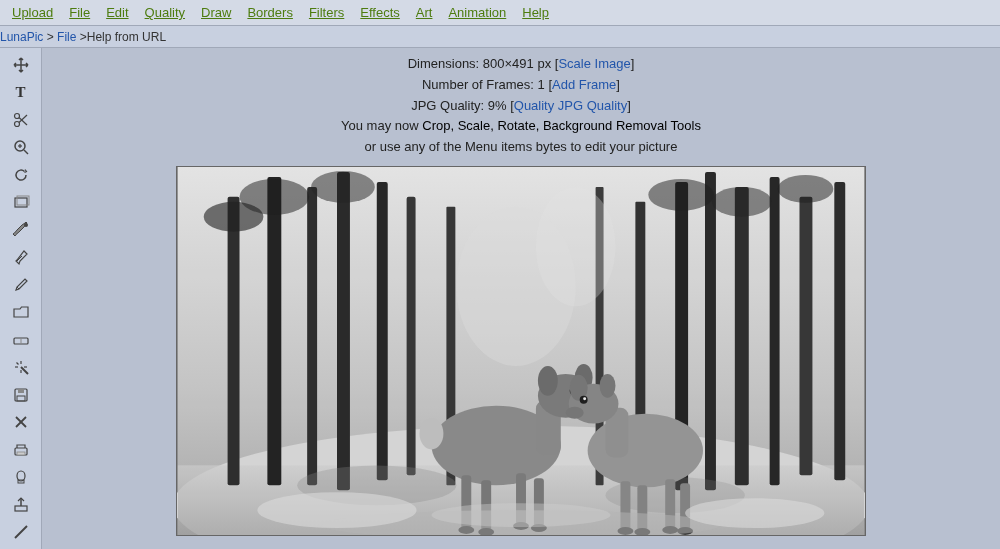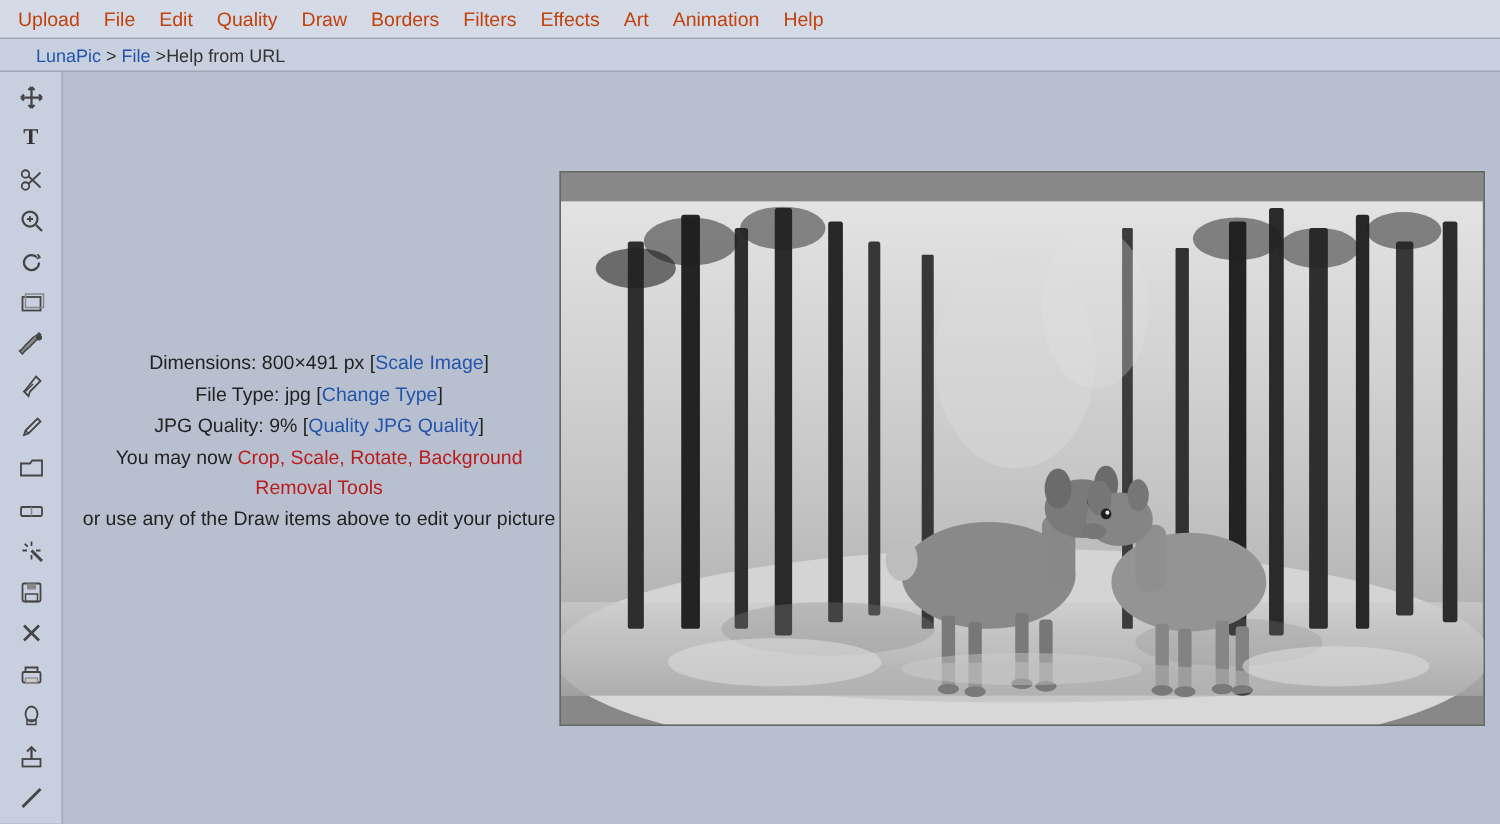--- a/index.html
+++ b/index.html
@@ -11,28 +11,29 @@
       align-items: center;
       background: #d4dae6;
       border-bottom: 1px solid #a0a8b8;
       height: 26px;
       padding: 0 4px;
     }
     .menu-item {
       padding: 3px 8px;
       cursor: pointer;
       font-size: 13px;
-      color: #c2410c;
+      color: #4d7c0f;
       border-radius: 3px;
+      text-decoration: underline;
     }
 
     
     #breadcrumb {
       background: #c8d0e0;
-      padding: 4px 24px;
+      padding: 4px 0;
       font-size: 12px;
       color: #333;
       border-bottom: 1px solid #a0a8b8;
       height: 22px;
       display: flex;
       align-items: center;
     }
     #breadcrumb a { color: #2255aa; text-decoration: none; }
 
     
@@ -64,21 +65,21 @@
       font-size: 14px;
       color: #333;
       background: transparent;
       border: none;
     }
 
     
     #content {
       flex: 1;
       display: flex;
-      flex-direction: row;
+      flex-direction: column;
       align-items: center;
       padding: 6px 10px;
       overflow: auto;
       background: #b8c0d0;
     }
 
     
     #info-panel {
       text-align: center;
       margin-bottom: 8px;
@@ -264,33 +265,33 @@
   </div>
 
   <div id="content">
 
     <div id="info-panel">
       <div>
         <span>Dimensions: 800×491 px</span>
         [<a href="#">Scale Image</a>]
       </div>
       <div>
-        <span>File Type: jpg</span>
-        [<a href="#">Change Type</a>]
+        <span>Number of Frames: 1</span>
+        [<a href="#">Add Frame</a>]
       </div>
       <div>
         <span>JPG Quality: 9%</span>
         [<a href="#">Quality JPG Quality</a>]
       </div>
       <div>
         <span>You may now</span>
-        <a href="#" style="color:#b91c1c;">Crop, Scale, Rotate, Background Removal Tools</a>
+        <a href="#" style="color:#000000;">Crop, Scale, Rotate, Background Removal Tools</a>
       </div>
       <div>
-        <span>or use any of the Draw items above to edit your picture</span>
+        <span>or use any of the Menu items bytes to edit your picture</span>
       </div>
     </div>
 
     <div id="image-container">
       
       <svg class="scene-svg" viewBox="0 0 690 370" xmlns="http://www.w3.org/2000/svg">
         <defs>
           <linearGradient id="skyGrad" x1="0" y1="0" x2="0" y2="1">
             <stop offset="0%" stop-color="#e8e8e8"></stop>
             <stop offset="60%" stop-color="#c8c8c8"></stop>

